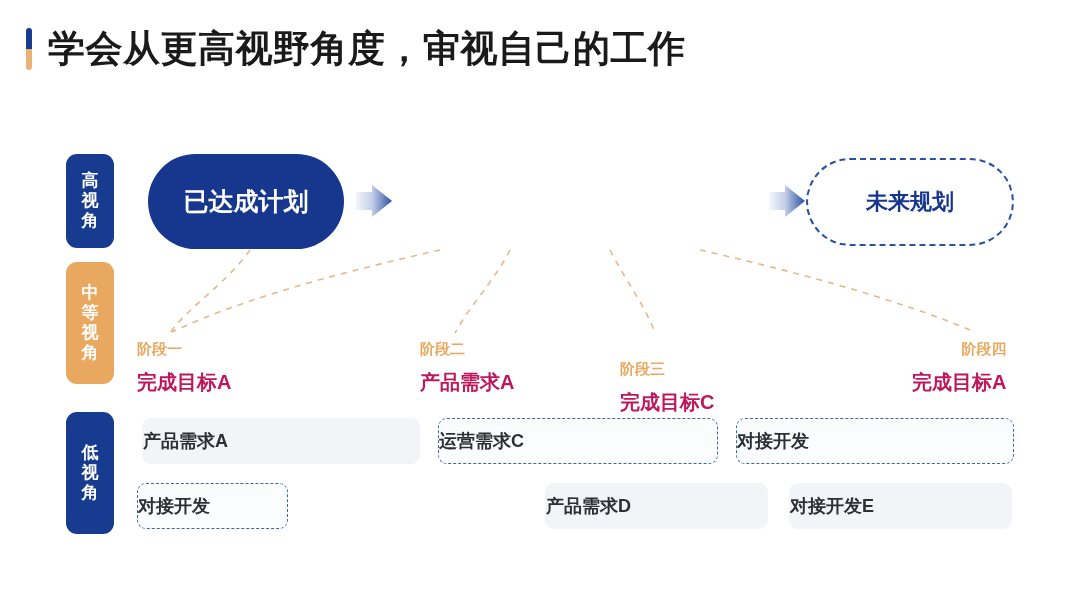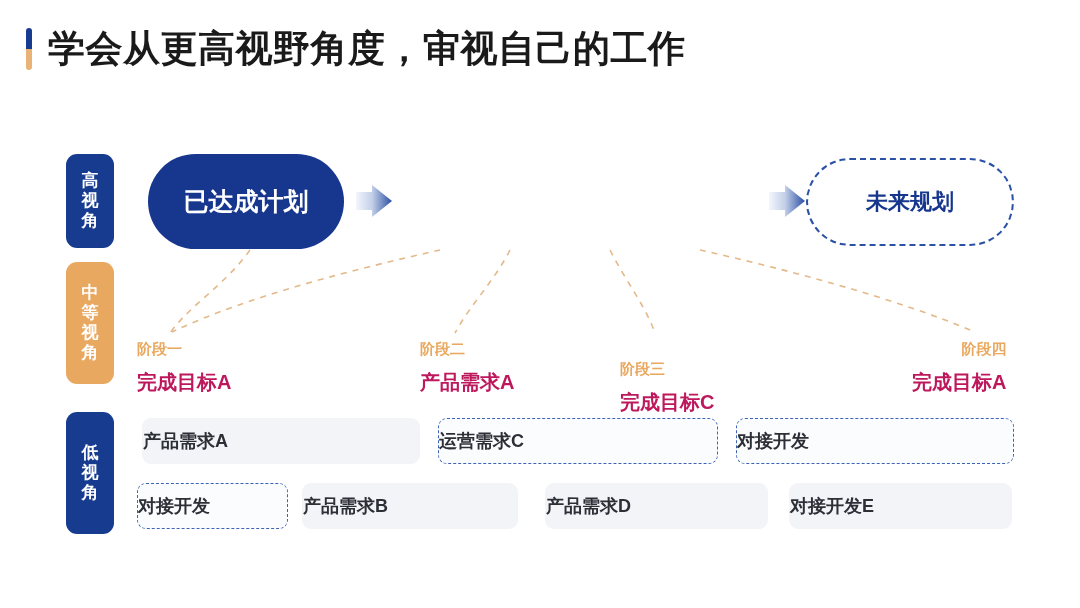--- a/index.html
+++ b/index.html
@@ -243,23 +243,20 @@
   <div class="chip chip-dashed" style="left:438px; top:418px; width:280px;">
     <span>运营需求C</span>
   </div>
   <div class="chip chip-dashed" style="left:736px; top:418px; width:278px;">
     <span>对接开发</span>
   </div>
 
   <div class="chip chip-dashed" style="left:137px; top:483px; width:151px;">
     <span>对接开发</span>
   </div>
-  <div class="chip chip-solid" style="left:302px; top:483px; width:216px;">
-    <span>产品需求B</span>
-  </div>
   <div class="chip chip-solid" style="left:545px; top:483px; width:223px;">
     <span>产品需求D</span>
   </div>
   <div class="chip chip-solid" style="left:789px; top:483px; width:223px;">
     <span>对接开发E</span>
   </div>
 
 </div>
 
 </body></html>

